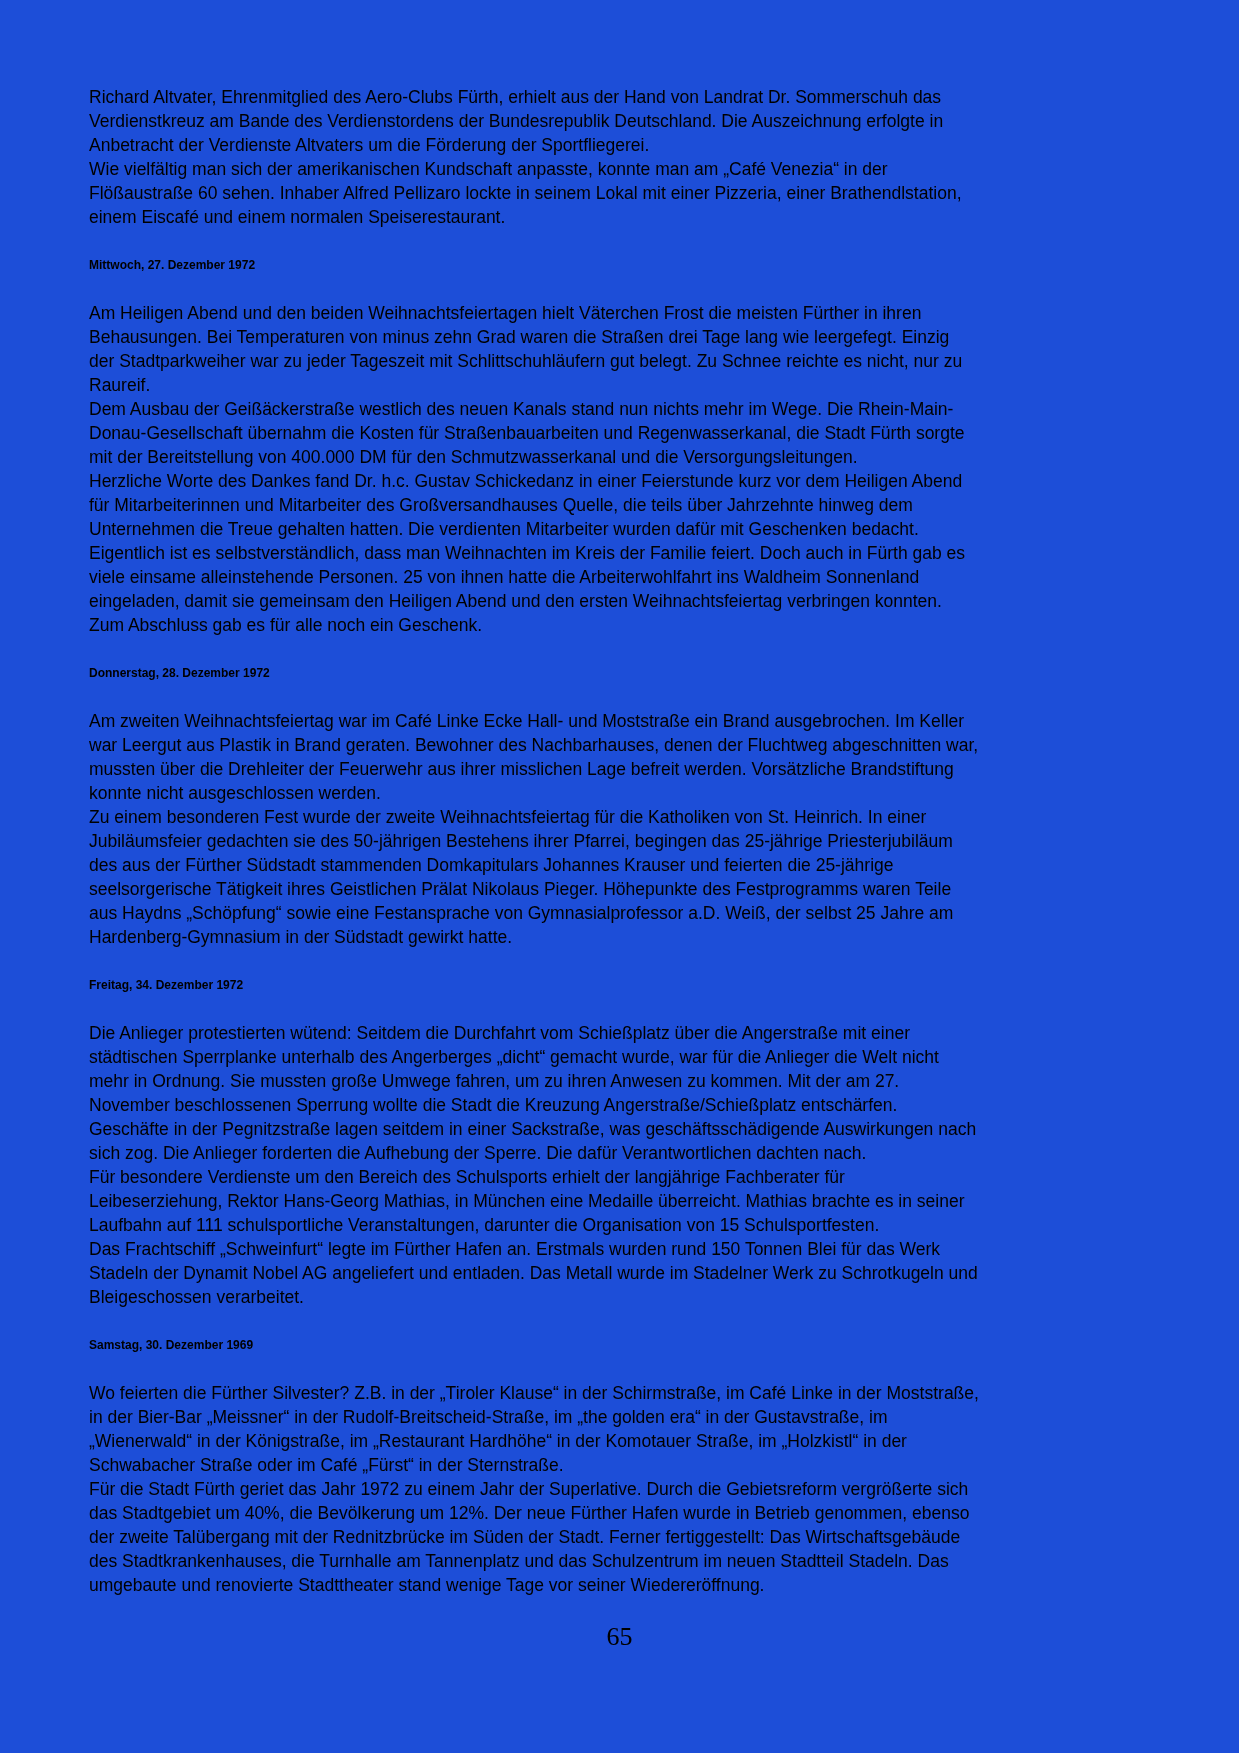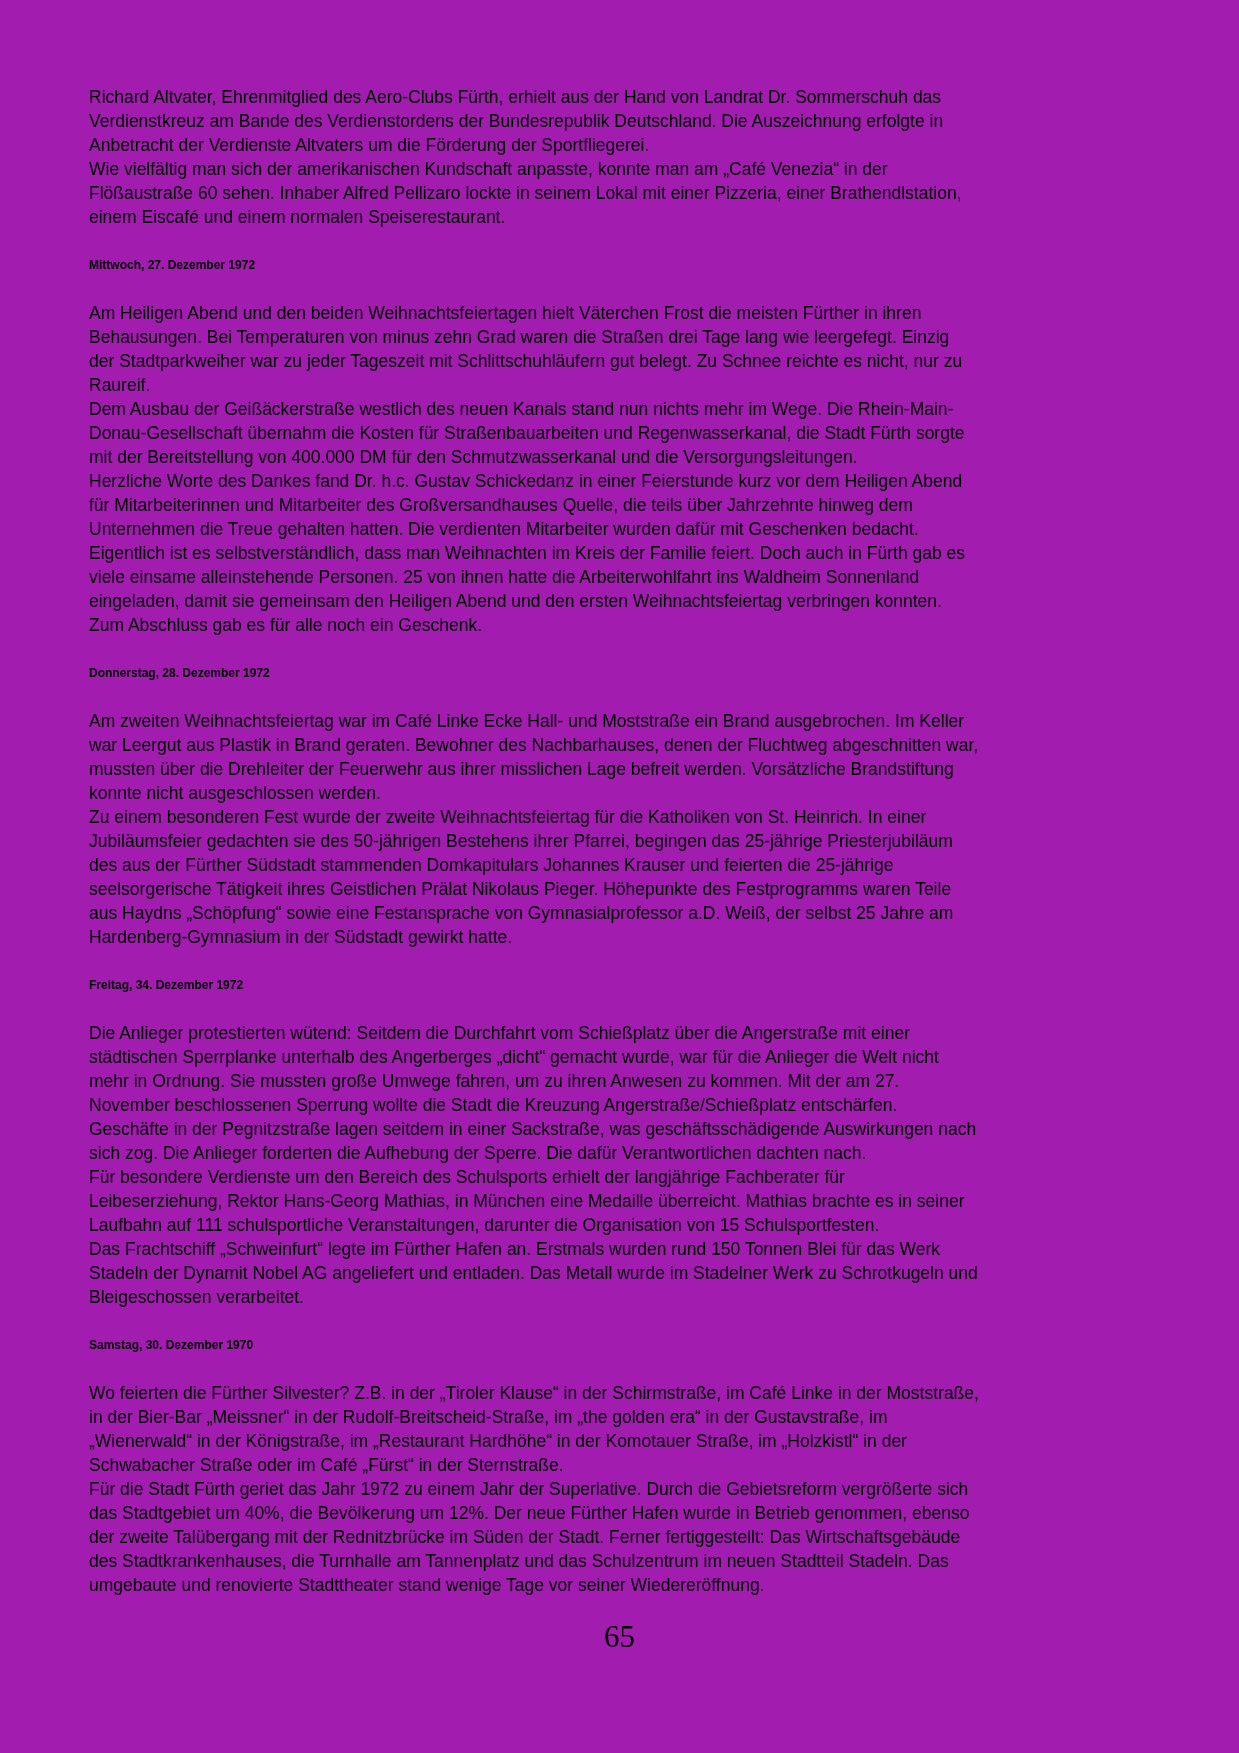--- a/index.html
+++ b/index.html
@@ -11,21 +11,21 @@
     width: 1239px;
     height: 1753px;
     position: relative;
     overflow: hidden;
   }
   .page {
     position: absolute;
     left: 0; top: 0;
     width: 1239px;
     height: 1753px;
-    background: #a21caf;
+    background: #1d4ed8;
   }
   .content {
     position: absolute;
     left: 89px;
     top: 85px;
     width: 1080px;
     color: #000000;
     font-family: "Liberation Sans", sans-serif;
     font-size: 17.5px;
     line-height: 24px;
@@ -43,21 +43,21 @@
     white-space: pre;
   }
   .page-number {
     position: absolute;
     top: 1620px;
     left: 0;
     width: 1239px;
     text-align: center;
     color: #000000;
     font-family: "Liberation Serif", serif;
-    font-size: 31px;
+    font-size: 26px;
     line-height: 34px;
   }
 </style>
 </head>
 <body>
 
 <div class="page">
   <div class="content">
 
     <p class="para">Richard Altvater, Ehrenmitglied des Aero-Clubs Fürth, erhielt aus der Hand von Landrat Dr. Sommerschuh das
@@ -102,21 +102,21 @@
 November beschlossenen Sperrung wollte die Stadt die Kreuzung Angerstraße/Schießplatz entschärfen.
 Geschäfte in der Pegnitzstraße lagen seitdem in einer Sackstraße, was geschäftsschädigende Auswirkungen nach
 sich zog. Die Anlieger forderten die Aufhebung der Sperre. Die dafür Verantwortlichen dachten nach.
 Für besondere Verdienste um den Bereich des Schulsports erhielt der langjährige Fachberater für
 Leibeserziehung, Rektor Hans-Georg Mathias, in München eine Medaille überreicht. Mathias brachte es in seiner
 Laufbahn auf 111 schulsportliche Veranstaltungen, darunter die Organisation von 15 Schulsportfesten.
 Das Frachtschiff „Schweinfurt“ legte im Fürther Hafen an. Erstmals wurden rund 150 Tonnen Blei für das Werk
 Stadeln der Dynamit Nobel AG angeliefert und entladen. Das Metall wurde im Stadelner Werk zu Schrotkugeln und
 Bleigeschossen verarbeitet.</p>
 
-    <h2 class="heading">Samstag, 30. Dezember 1970</h2>
+    <h2 class="heading">Samstag, 30. Dezember 1969</h2>
     <p class="para">Wo feierten die Fürther Silvester? Z.B. in der „Tiroler Klause“ in der Schirmstraße, im Café Linke in der Moststraße,
 in der Bier-Bar „Meissner“ in der Rudolf-Breitscheid-Straße, im „the golden era“ in der Gustavstraße, im
 „Wienerwald“ in der Königstraße, im „Restaurant Hardhöhe“ in der Komotauer Straße, im „Holzkistl“ in der
 Schwabacher Straße oder im Café „Fürst“ in der Sternstraße.
 Für die Stadt Fürth geriet das Jahr 1972 zu einem Jahr der Superlative. Durch die Gebietsreform vergrößerte sich
 das Stadtgebiet um 40%, die Bevölkerung um 12%. Der neue Fürther Hafen wurde in Betrieb genommen, ebenso
 der zweite Talübergang mit der Rednitzbrücke im Süden der Stadt. Ferner fertiggestellt: Das Wirtschaftsgebäude
 des Stadtkrankenhauses, die Turnhalle am Tannenplatz und das Schulzentrum im neuen Stadtteil Stadeln. Das
 umgebaute und renovierte Stadttheater stand wenige Tage vor seiner Wiedereröffnung.</p>
 

